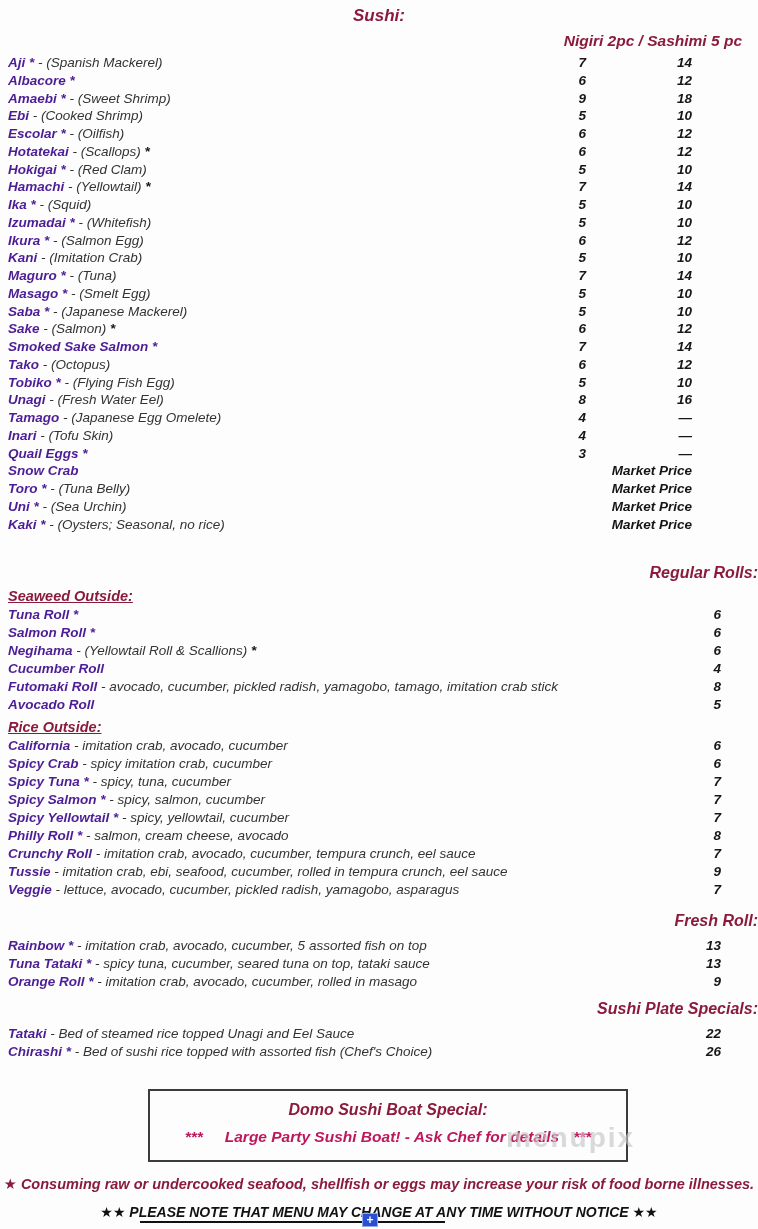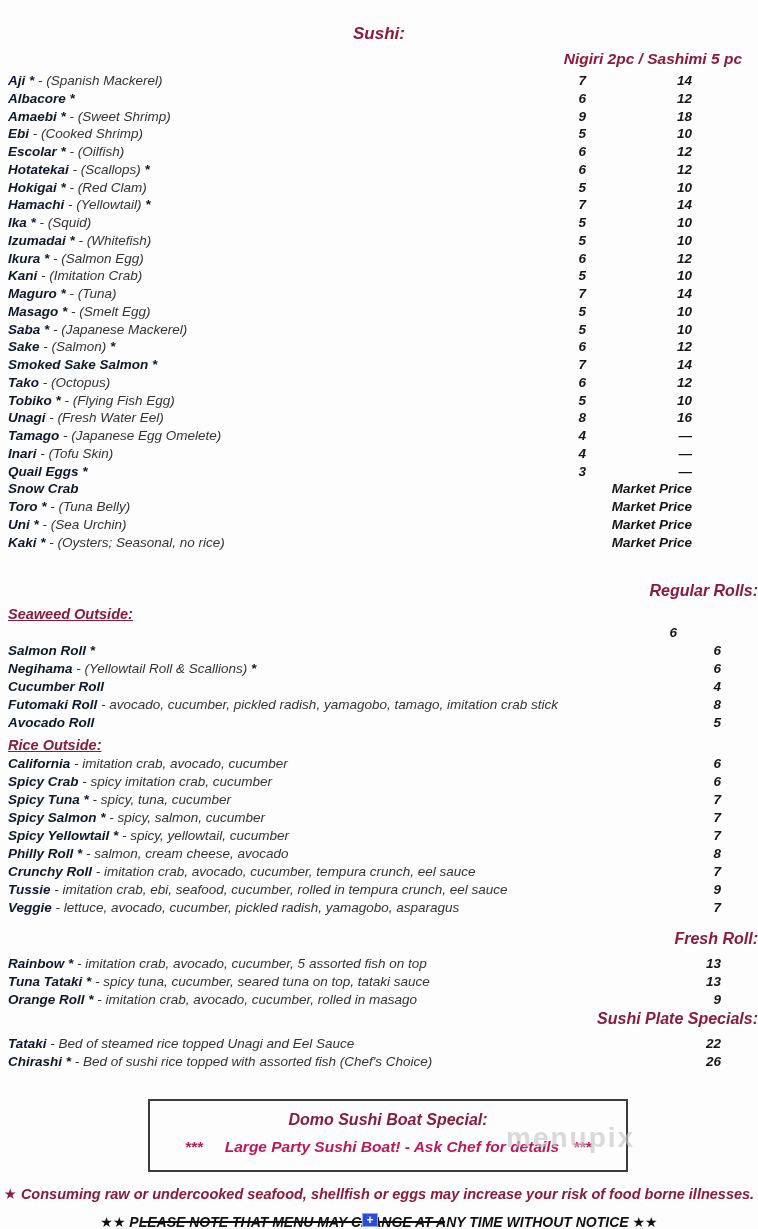--- a/index.html
+++ b/index.html
@@ -6,21 +6,21 @@
   .page {
     position:relative;
     width:758px; height:1229px;
     background:#fdfdfd;
     font-family:"Liberation Sans","DejaVu Sans",sans-serif;
     font-style:italic;
     color:#1b1b1b;
     overflow:hidden;
   }
   .sushi-title {
-    padding-top:23px;
+    padding-top:5px;
     text-align:center;
     color:var(--accent);
     font-weight:700;
     font-size:17px;
     line-height:21px;
   }
   .price-header {
     margin:5px 16px 4px 0;
     text-align:right;
     color:var(--accent);
@@ -36,21 +36,21 @@
     font-size:13.5px;
   }
   .roll-row {
     display:grid;
     grid-template-columns:1fr 44px;
     padding:0 37px 0 8px;
     line-height:18px;
     font-size:13.5px;
   }
   .cell-name { white-space:nowrap; overflow:hidden; }
-  .item-name { font-weight:700; color:#0f172a; }
+  .item-name { font-weight:700; color:#4c1d95; }
   .item-desc { color:#333333; }
   .item-suffix { font-weight:700; color:#161616; }
   .cell-price { text-align:right; font-weight:700; color:#161616; white-space:nowrap; }
   .section-title {
     text-align:right;
     color:var(--accent);
     font-weight:700;
     font-size:16px;
     line-height:20px;
   }
@@ -59,21 +59,21 @@
     margin:5px 0 2px;
     padding-left:8px;
     color:var(--accent);
     font-weight:700;
     font-size:14.5px;
     line-height:16px;
     text-decoration:underline;
   }
   .fresh-title { margin-top:12px; }
   .fresh-rows, .specials-rows { margin-top:6px; }
-  .specials-title { }
+  .specials-title { margin-top:8px; }
   .boat-box {
     box-sizing:border-box;
     width:480px;
     margin:28px 0 0 148px;
     border:2px solid #3c3c3c;
     text-align:center;
     padding:9px 0 13px;
     background:#fdfdfd;
   }
   .boat-title {
@@ -284,20 +284,21 @@
         <span class="cell-price"></span>
         <span class="cell-price">Market Price</span>
       </div>
     </div>
 
   <div class="section-title rolls-title">Regular Rolls:</div>
 
   <div id="rolls-container">
       <div class="subsection-title">Seaweed Outside:</div>
       <div class="roll-row">
+        <span class="cell-name"><span class="item-name">Tuna Roll *</span></span>
         <span class="cell-price">6</span>
       </div>
       <div class="roll-row">
         <span class="cell-name"><span class="item-name">Salmon Roll *</span></span>
         <span class="cell-price">6</span>
       </div>
       <div class="roll-row">
         <span class="cell-name"><span class="item-name">Negihama</span><span class="item-desc"> - (Yellowtail Roll &amp; Scallions)</span><span class="item-suffix"> *</span></span>
         <span class="cell-price">6</span>
       </div>

